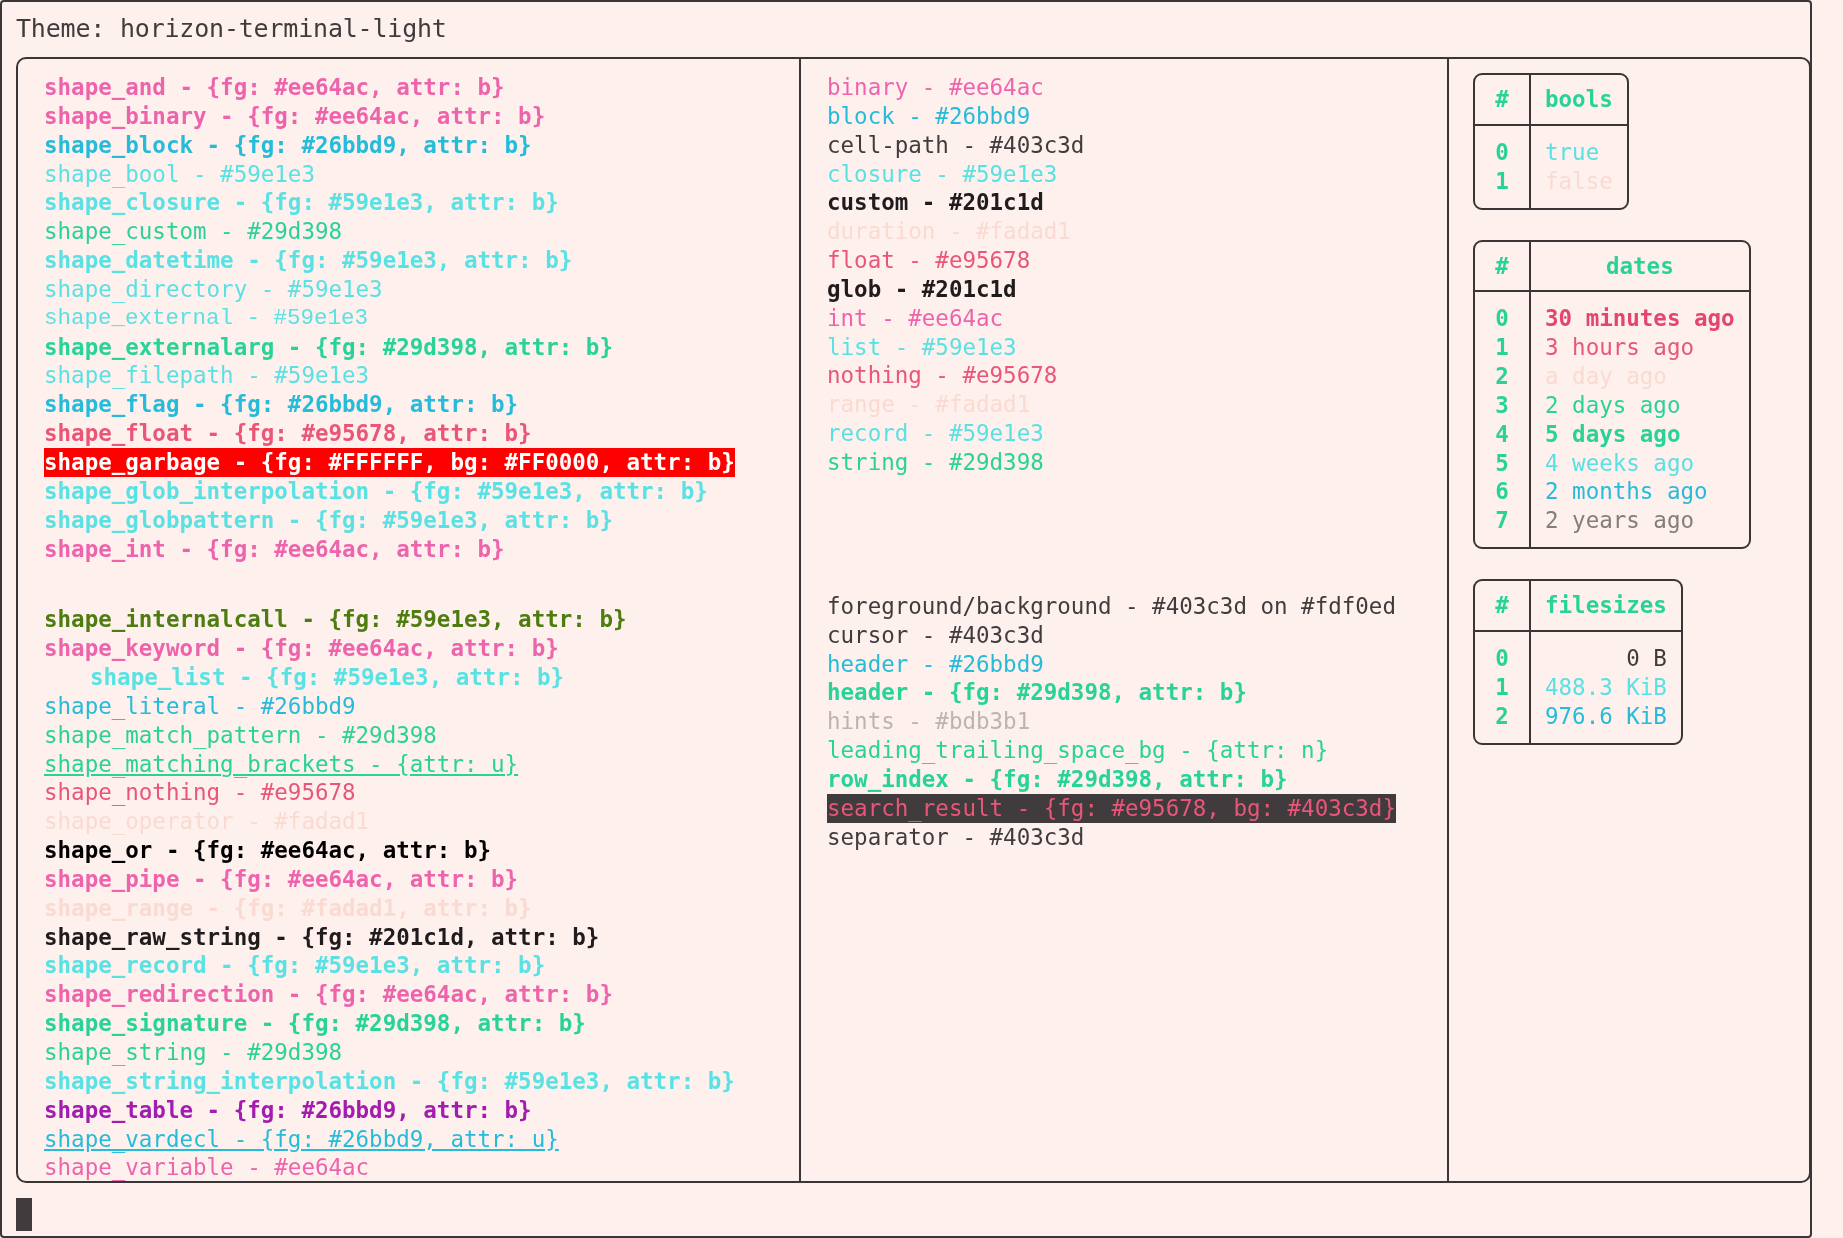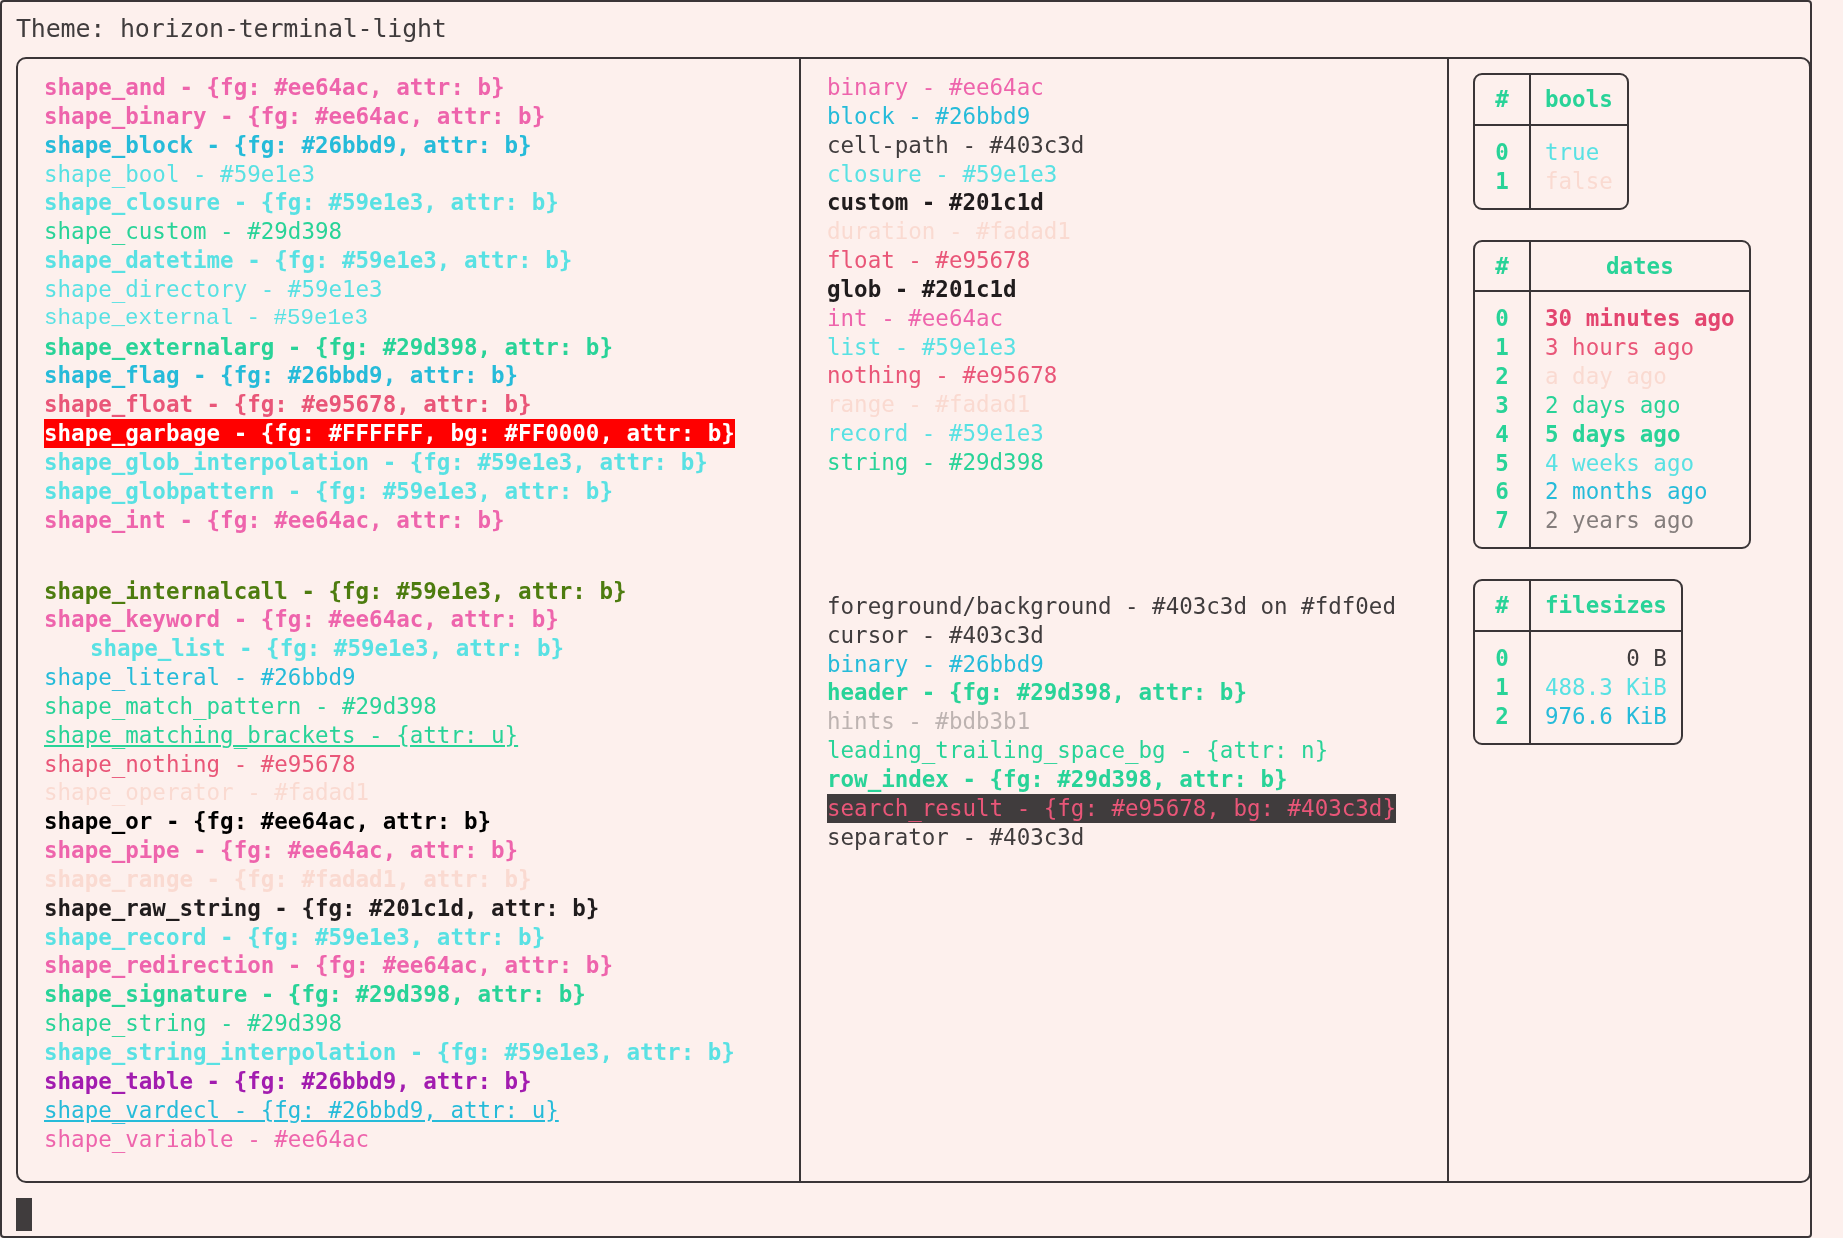--- a/index.html
+++ b/index.html
@@ -128,20 +128,21 @@
           <div class="line b" style="color: rgb(238, 100, 172);">shape_and - {fg: #ee64ac, attr: b}</div>
           <div class="line b" style="color: rgb(238, 100, 172);">shape_binary - {fg: #ee64ac, attr: b}</div>
           <div class="line b" style="color: rgb(38, 187, 217);">shape_block - {fg: #26bbd9, attr: b}</div>
           <div class="line" style="color: rgb(89, 225, 227);">shape_bool - #59e1e3</div>
           <div class="line b" style="color: rgb(89, 225, 227);">shape_closure - {fg: #59e1e3, attr: b}</div>
           <div class="line" style="color: rgb(41, 211, 152);">shape_custom - #29d398</div>
           <div class="line b" style="color: rgb(89, 225, 227);">shape_datetime - {fg: #59e1e3, attr: b}</div>
           <div class="line" style="color: rgb(89, 225, 227);">shape_directory - #59e1e3</div>
           <div class="line" style="color: rgb(89, 225, 227); font-family: Liberation Mono, monospace;">shape_external - #59e1e3</div>
           <div class="line b" style="color: rgb(41, 211, 152);">shape_externalarg - {fg: #29d398, attr: b}</div>
+          <div class="line" style="color: rgb(89, 225, 227);">shape_filepath - #59e1e3</div>
           <div class="line b" style="color: rgb(38, 187, 217);">shape_flag - {fg: #26bbd9, attr: b}</div>
           <div class="line b" style="color: rgb(233, 86, 120);">shape_float - {fg: #e95678, attr: b}</div>
           <div class="line b" style="color: rgb(255, 255, 255); background: rgb(255, 0, 0);">shape_garbage - {fg: #FFFFFF, bg: #FF0000, attr: b}</div>
           <div class="line b" style="color: rgb(89, 225, 227);">shape_glob_interpolation - {fg: #59e1e3, attr: b}</div>
           <div class="line b" style="color: rgb(89, 225, 227);">shape_globpattern - {fg: #59e1e3, attr: b}</div>
           <div class="line b" style="color: rgb(238, 100, 172);">shape_int - {fg: #ee64ac, attr: b}</div>
           <div class="line b" style="color: #4d7c0f; margin-top: 42px;">shape_internalcall - {fg: #59e1e3, attr: b}</div>
           <div class="line b" style="color: rgb(238, 100, 172);">shape_keyword - {fg: #ee64ac, attr: b}</div>
           <div class="line b" style="color: rgb(89, 225, 227); margin-left: 46px;">shape_list - {fg: #59e1e3, attr: b}</div>
           <div class="line" style="color: rgb(38, 187, 217);">shape_literal - #26bbd9</div>
@@ -178,21 +179,21 @@
           <div class="line" style="color: rgb(89, 225, 227);">list - #59e1e3</div>
           <div class="line" style="color: rgb(233, 86, 120);">nothing - #e95678</div>
           <div class="line" style="color: rgb(250, 218, 209);">range - #fadad1</div>
           <div class="line" style="color: rgb(89, 225, 227);">record - #59e1e3</div>
           <div class="line" style="color: rgb(41, 211, 152);">string - #29d398</div>
         </div>
       <div class="spacer-block"></div>
       <div class="lines" id="ui-lines">
           <div class="line" style="color: rgb(64, 60, 61);">foreground/background - #403c3d on #fdf0ed</div>
           <div class="line" style="color: rgb(64, 60, 61);">cursor - #403c3d</div>
-          <div class="line" style="color: rgb(38, 187, 217);">binary - #26bbd9</div>
+          <div class="line" style="color: rgb(38, 187, 217);">header - #26bbd9</div>
           <div class="line b" style="color: rgb(41, 211, 152);">header - {fg: #29d398, attr: b}</div>
           <div class="line" style="color: rgb(189, 179, 177);">hints - #bdb3b1</div>
           <div class="line" style="color: rgb(41, 211, 152);">leading_trailing_space_bg - {attr: n}</div>
           <div class="line b" style="color: rgb(41, 211, 152);">row_index - {fg: #29d398, attr: b}</div>
           <div class="line" style="color: rgb(233, 86, 120); background: rgb(64, 60, 61);">search_result - {fg: #e95678, bg: #403c3d}</div>
           <div class="line" style="color: rgb(64, 60, 61);">separator - #403c3d</div>
         </div>
     </div>
 
     <div class="col" id="col-tables">

